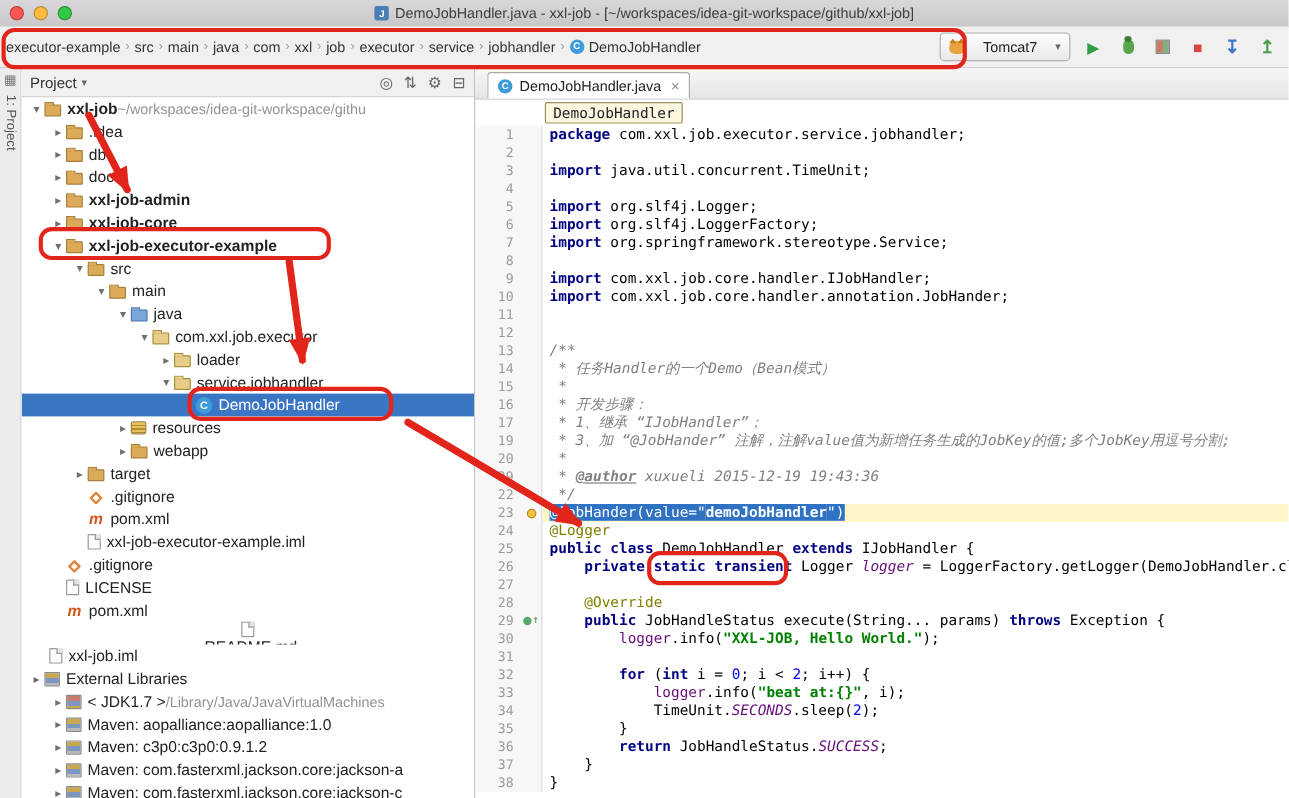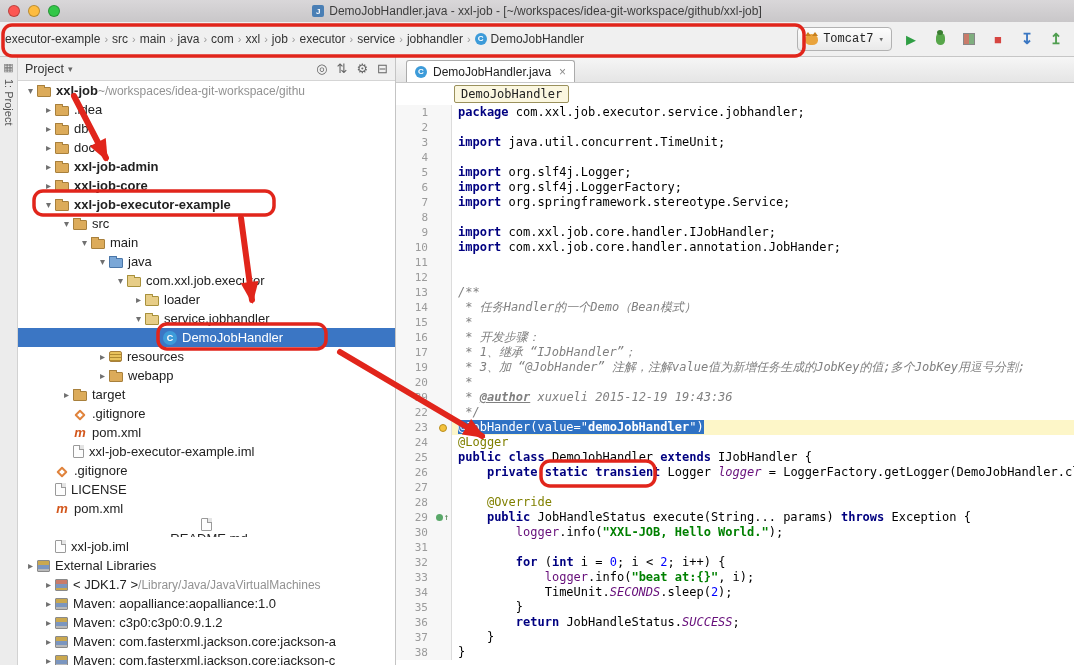--- a/index.html
+++ b/index.html
@@ -17,22 +17,22 @@
               border-radius:2px;display:inline-flex;align-items:center;justify-content:center;}
   .title-text{font-size:12px;color:#3d3d3d;white-space:nowrap;}
 
   
   .navbar{position:absolute;left:0;top:22px;width:100%;height:35px;background:#f0f0f0;
           border-bottom:1px solid #c6c6c6;display:flex;align-items:center;box-sizing:border-box;}
   .crumbs{display:flex;align-items:center;font-size:12px;color:#333;padding-left:2px;white-space:nowrap;overflow:hidden;flex:1;}
   .crumb{padding:2px 3px;display:inline-flex;align-items:center;gap:4px;cursor:default;}
   .crumb-sep{color:#9a9a9a;font-size:11px;padding:0 1px;}
   .runbar{display:flex;align-items:center;gap:9px;padding-right:8px;}
-  .runconfig{display:flex;align-items:center;gap:5px;height:22px;padding:0 7px;border:1px solid #b2b2b2;
-             border-radius:4px;background:linear-gradient(#fdfdfd,#e9e9e9);font-size:12px;font-family:Liberation Mono, monospace;}
+  .runconfig{display:flex;align-items:center;gap:15px;height:22px;padding:0 7px;border:1px solid #b2b2b2;
+             border-radius:4px;background:linear-gradient(#fdfdfd,#e9e9e9);font-size:12px;}
   .tomcat{width:13px;height:11px;background:#e9a33c;border-radius:50% 50% 42% 42%;position:relative;display:inline-block;}
   .tomcat::before{content:"";position:absolute;left:0px;top:-2px;border-left:3px solid transparent;border-right:3px solid transparent;border-bottom:4px solid #c77f1e;}
   .tomcat::after{content:"";position:absolute;right:0px;top:-2px;border-left:3px solid transparent;border-right:3px solid transparent;border-bottom:4px solid #c77f1e;}
   .dd{font-size:9px;color:#666;}
   .tbtn{width:20px;height:20px;display:inline-flex;align-items:center;justify-content:center;border-radius:3px;font-size:13px;}
   .tbtn.run{color:#2f9e44;}
   .tbtn.stop{color:#d64541;}
   .tbtn.vcsd{color:#3b77c2;font-weight:bold;font-size:15px;}
   .tbtn.vcsu{color:#4f9e4f;font-weight:bold;font-size:15px;}
   .bug{display:inline-block;width:9px;height:12px;background:#57a64a;border-radius:5px;position:relative;}
@@ -340,21 +340,21 @@
         <div class="trow" style="padding-left: 24px;">
           <span class="chev"></span>
           <span class="mico">m</span>
           <span class="tlabel">pom.xml</span>
         </div>
         <div class="trow" style=" flex-direction: column;">
           <span class="chev"></span>
           <span class="fico"></span>
           <span class="tlabel">README.md</span>
         </div>
-        <div class="trow" style="padding-left: 24px;">
+        <div class="trow" style=" margin-left: 10px;">
           <span class="chev"></span>
           <span class="fico"></span>
           <span class="tlabel">xxl-job.iml</span>
         </div>
         <div class="trow" style="padding-left: 6px;">
           <span class="chev">▸</span>
           <span class="lico"></span>
           <span class="tlabel">External Libraries</span>
         </div>
         <div class="trow" style="padding-left: 24px;">

